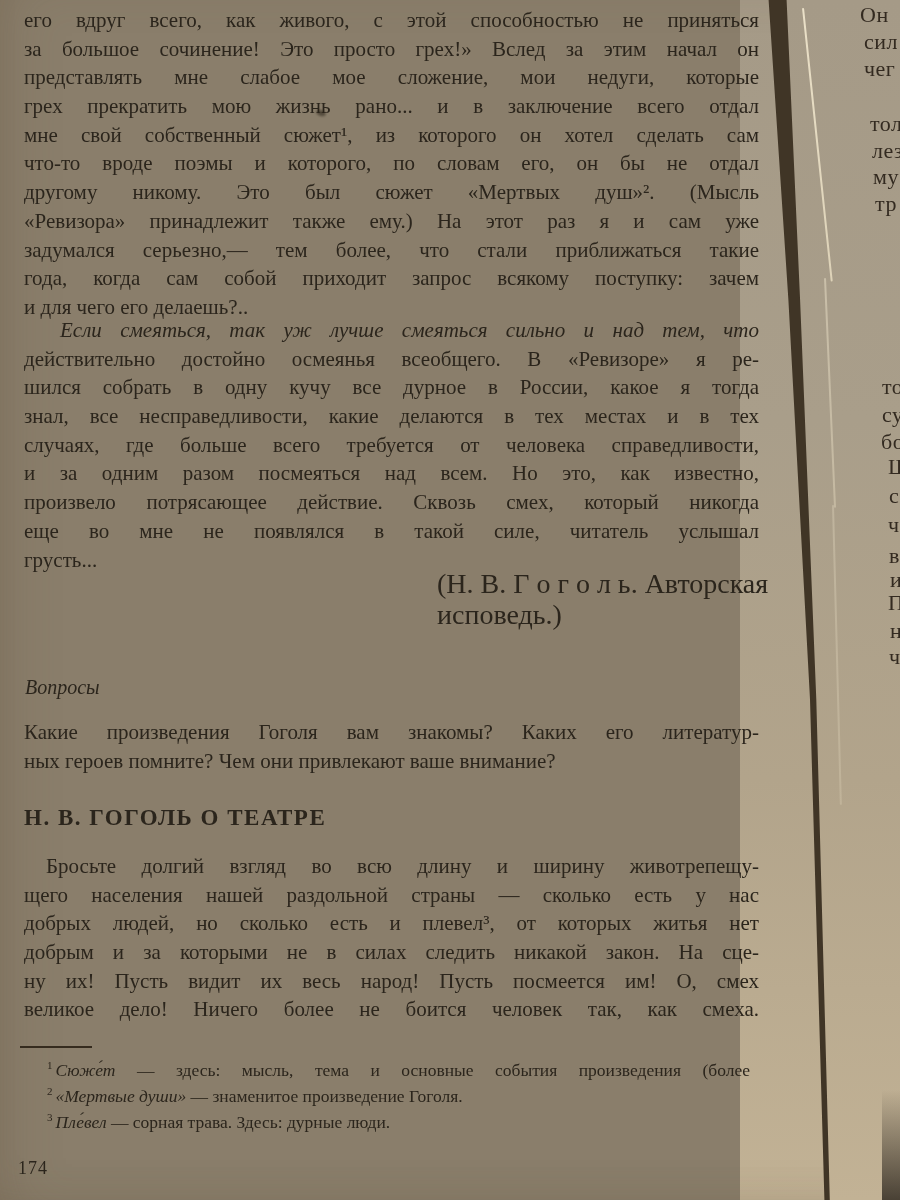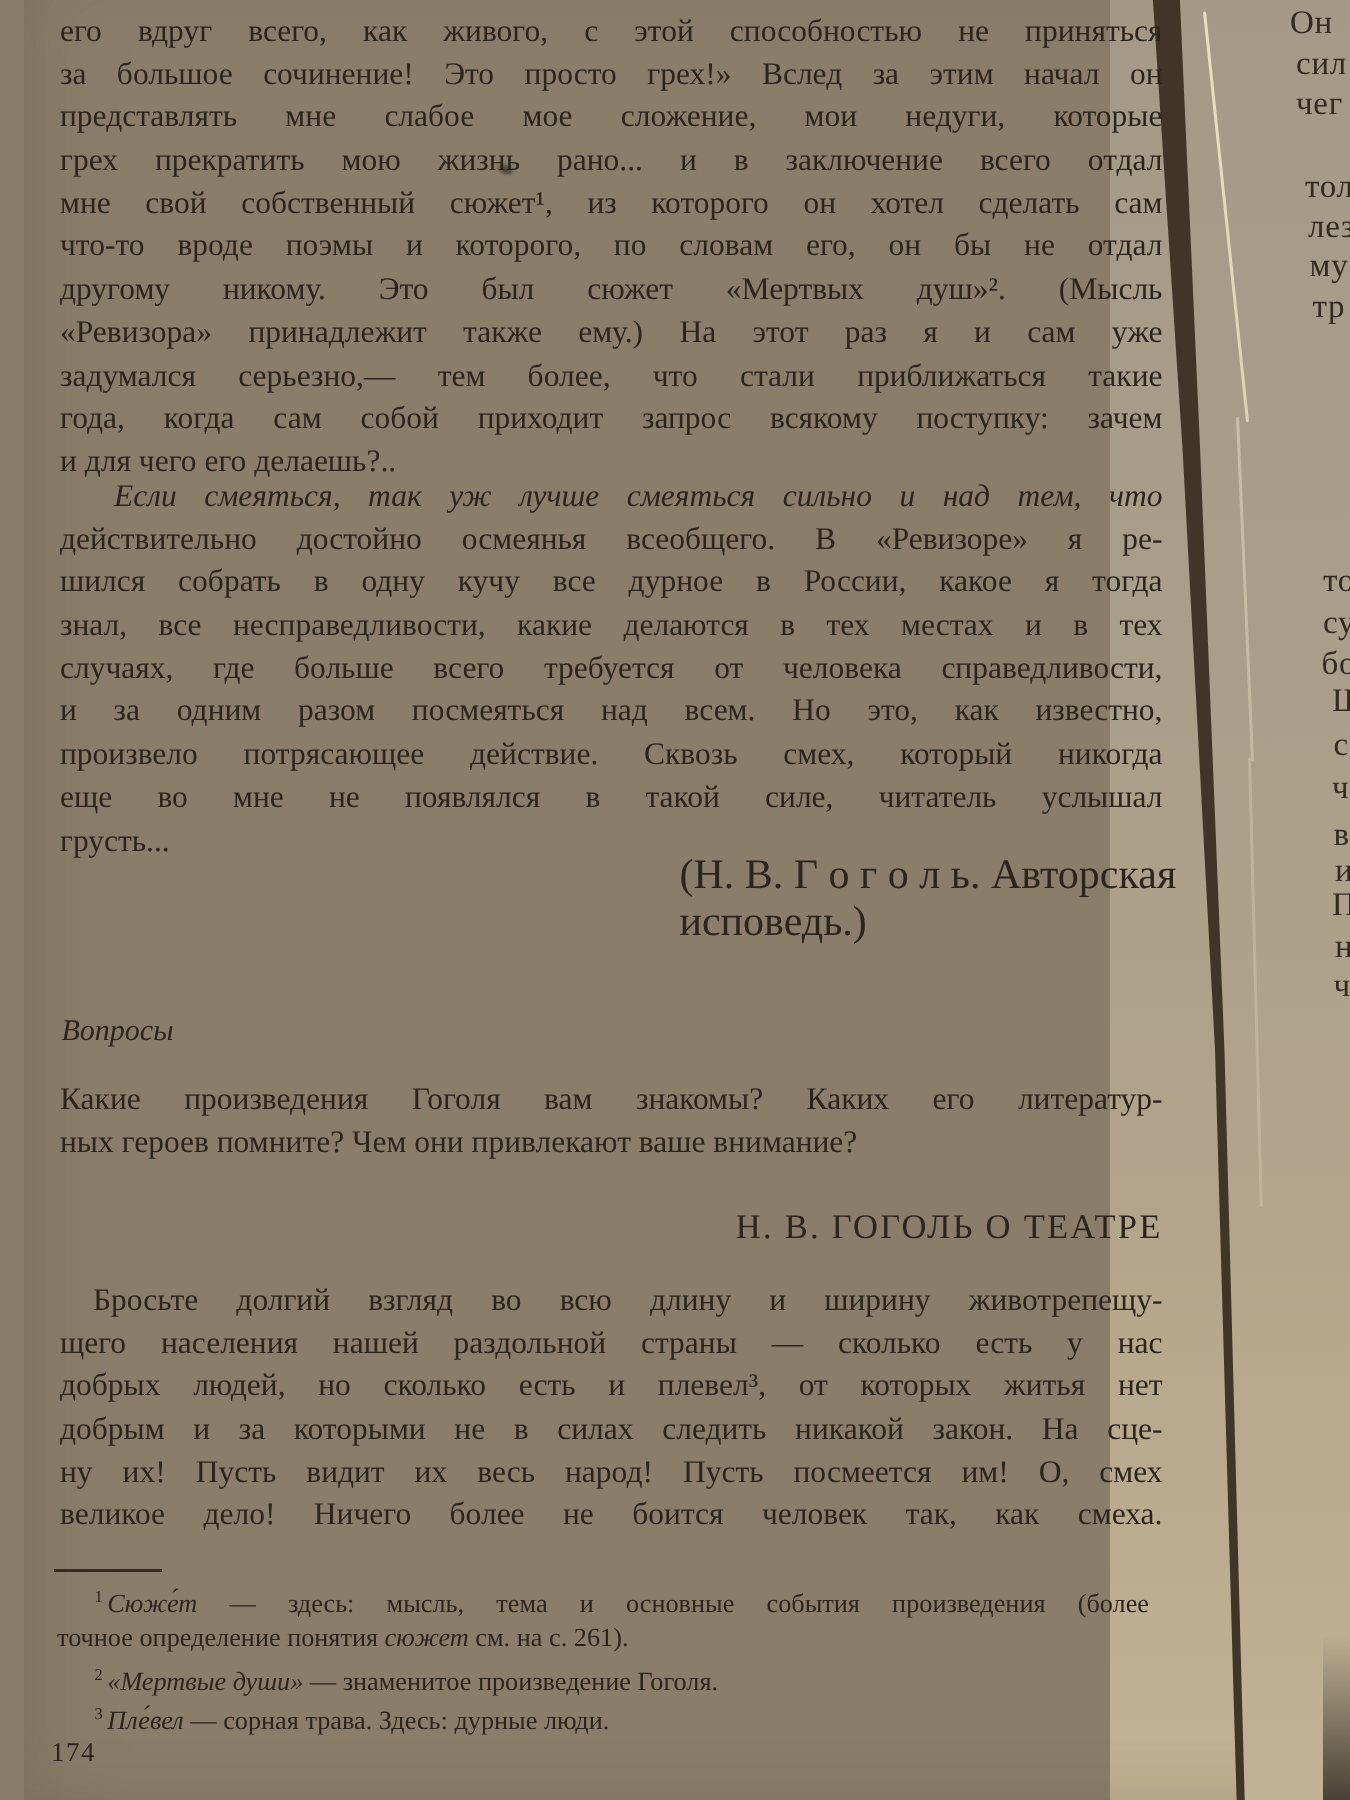--- a/index.html
+++ b/index.html
@@ -41,36 +41,35 @@
   
   .page{
     position:absolute;inset:0;
     background:
       radial-gradient(120% 80% at 30% 40%,rgba(255,250,235,.10),rgba(0,0,0,0) 60%),
       linear-gradient(160deg,#c8bb a0 0%,#d1c4a8 0%,#d4c7ab 40%,#d7c9ad 70%,#cfc1a4 100%);
     clip-path:polygon(0 0,85.5% 0,87.7% 25%,90.1% 58.3%,91.7% 100%,0 100%);
     box-shadow:inset 30px 0 60px -30px rgba(92,76,54,.28),
                inset 0 -25px 50px -35px rgba(92,76,54,.22);
     color:#2b251c;
-    margin-left:16px;
   }
   .para{position:absolute;left:24px;width:735px;font-size:21px;}
   .line{line-height:28.7px;height:28.7px;white-space:nowrap;}
   .line.just{white-space:normal;text-align:justify;text-align-last:justify;}
   .line.ind36{text-indent:36px;font-style:italic;}
   .line.ind22{text-indent:22px;}
 
   .attrib{position:absolute;left:437px;top:568px;font-size:28px;}
   .attrib div{line-height:31px;}
 
   .voprosy{position:absolute;left:25px;top:676px;font-style:italic;font-size:20px;}
 
   .title{
-    position:absolute;left:24px;top:805px;width:735px;text-align:right;
-    font-weight:normal;font-size:23px;letter-spacing:1.5px;
+    position:absolute;left:24px;top:805px;width:735px;text-align:left;
+    font-weight:bold;font-size:23px;letter-spacing:1.5px;
   }
 
   .fnrule{position:absolute;left:20px;top:1046px;width:72px;height:2px;background:#352b1e;}
   .footnotes{position:absolute;left:22px;top:1052px;width:728px;font-size:17.5px;}
   .fline{line-height:26px;height:26px;white-space:nowrap;}
   .fline.just{white-space:normal;text-align:justify;text-align-last:justify;}
   .fline.find{text-indent:25px;}
   .sup{vertical-align:super;font-size:11px;margin-right:3px;}
   .it{font-style:italic;}
 
@@ -163,23 +162,20 @@
       <div class="line just">ну их! Пусть видит их весь народ! Пусть посмеется им! О, смех</div>
       <div class="line just">великое дело! Ничего более не боится человек так, как смеха.</div>
     </div>
 
     <div class="fnrule"></div>
 
     <div class="footnotes">
       <div class="fline just find">
         <span class="sup">1</span><span class="it">Сюже́т</span><span> — здесь: мысль, тема и основные события произведения (более</span>
       </div>
-      <div class="fline">
-        <span>точное определение понятия </span><span class="it">сюжет</span><span> см. на с. 261).</span>
-      </div>
       <div class="fline find">
         <span class="sup">2</span><span class="it">«Мертвые души»</span><span> — знаменитое произведение Гоголя.</span>
       </div>
       <div class="fline find">
         <span class="sup">3</span><span class="it">Пле́вел</span><span> — сорная трава. Здесь: дурные люди.</span>
       </div>
     </div>
 
     <div class="pagenum">174</div>
 

